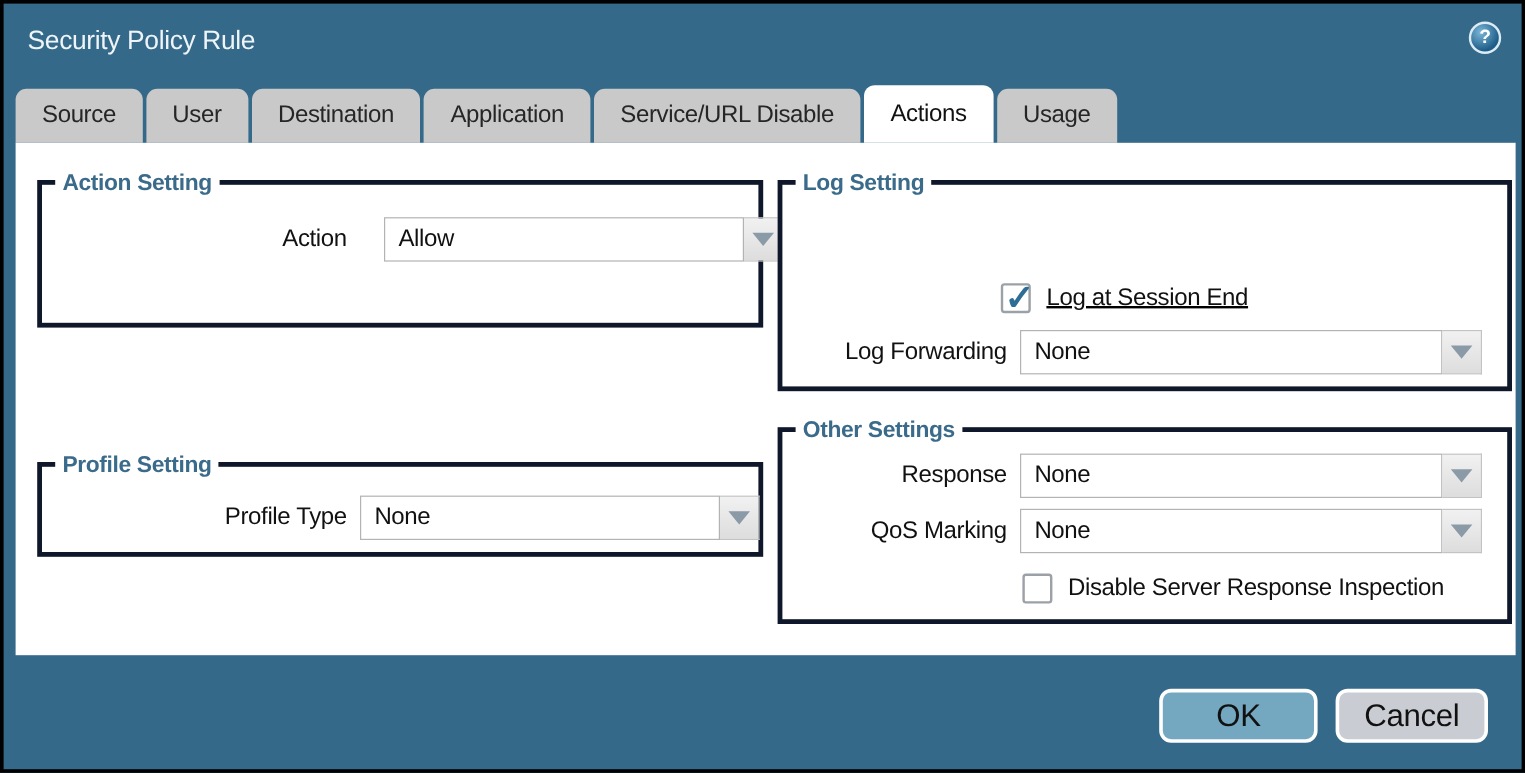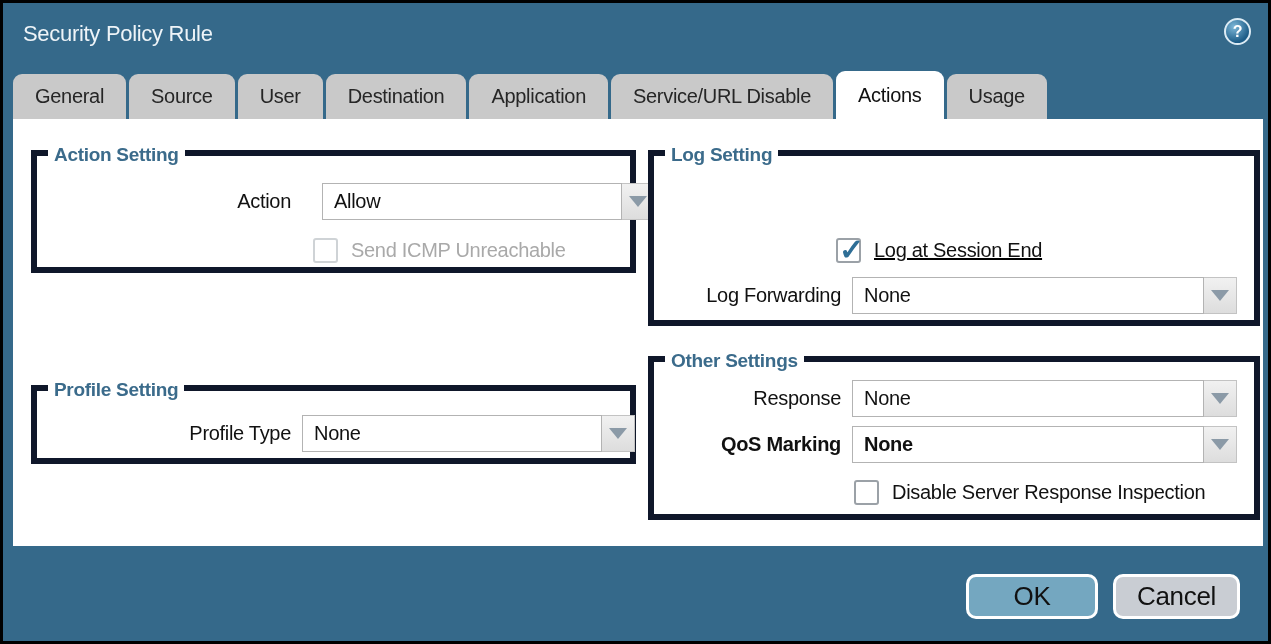--- a/index.html
+++ b/index.html
@@ -51,21 +51,21 @@
     color: #111;
   }
   
   .panel {
     position: absolute; left: 10px; top: 116px;
     width: 1250px; height: 427px;
     background: #fff;
   }
   .fieldset {
     position: absolute;
-    border: 6px solid #0f172a;
+    border: 4px solid #0f172a;
     background: #fff;
   }
   .legend {
     position: absolute; top: -12px; left: 11px;
     background: #fff; padding: 0 6px;
     color: #3b6b8b; font-size: 19px; font-weight: bold;
     white-space: nowrap;
   }
   .row {
     position: absolute; display: flex; align-items: center;
@@ -137,21 +137,20 @@
 </style>
 </head>
 <body>
 
 <div class="dialog">
 
   <div class="title">Security Policy Rule</div>
   <div class="help-icon">?</div>
 
   <div class="tabs">
-    <div class="tab">General</div>
     <div class="tab">Source</div>
     <div class="tab">User</div>
     <div class="tab">Destination</div>
     <div class="tab">Application</div>
     <div class="tab">Service/URL Disable</div>
     <div class="tab active">Actions</div>
     <div class="tab">Usage</div>
   </div>
 
   <div class="panel">
@@ -160,24 +159,20 @@
       <span class="legend">Action Setting</span>
       <div class="row" style="left:0; top:27px;gap:20px;">
         <span class="field-label" style="width:265px;">Action</span>
         <span class="dropdown">
           <span class="value" style="width:300px;">Allow</span>
           <span class="btn">
               <span class="tri"></span>
             </span>
         </span>
       </div>
-      <div class="row" style="left:276px; top:82px;">
-        <span class="checkbox disabled"></span>
-        <span class="cb-label disabled">Send ICMP Unreachable</span>
-      </div>
     </div>
 
     <div class="fieldset" style="left:18px; top:266px; width:605px; height:79px;">
       <span class="legend">Profile Setting</span>
       <div class="row" style="left:0; top:24px;">
         <span class="field-label" style="width:265px;">Profile Type</span>
         <span class="dropdown">
           <span class="value" style="width:300px;">None</span>
           <span class="btn">
               <span class="tri"></span>
@@ -207,21 +202,21 @@
       <span class="legend">Other Settings</span>
       <div class="row" style="left:0; top:18px;">
         <span class="field-label" style="width:198px;">Response</span>
         <span class="dropdown">
           <span class="value" style="width:352px;">None</span>
           <span class="btn">
               <span class="tri"></span>
             </span>
         </span>
       </div>
-      <div class="row" style="left:0; top:64px;font-weight:bold;">
+      <div class="row" style="left:0; top:64px;">
         <span class="field-label" style="width:198px;">QoS Marking</span>
         <span class="dropdown">
           <span class="value" style="width:352px;">None</span>
           <span class="btn">
               <span class="tri"></span>
             </span>
         </span>
       </div>
       <div class="row" style="left:200px; top:118px;">
         <span class="checkbox"></span>

